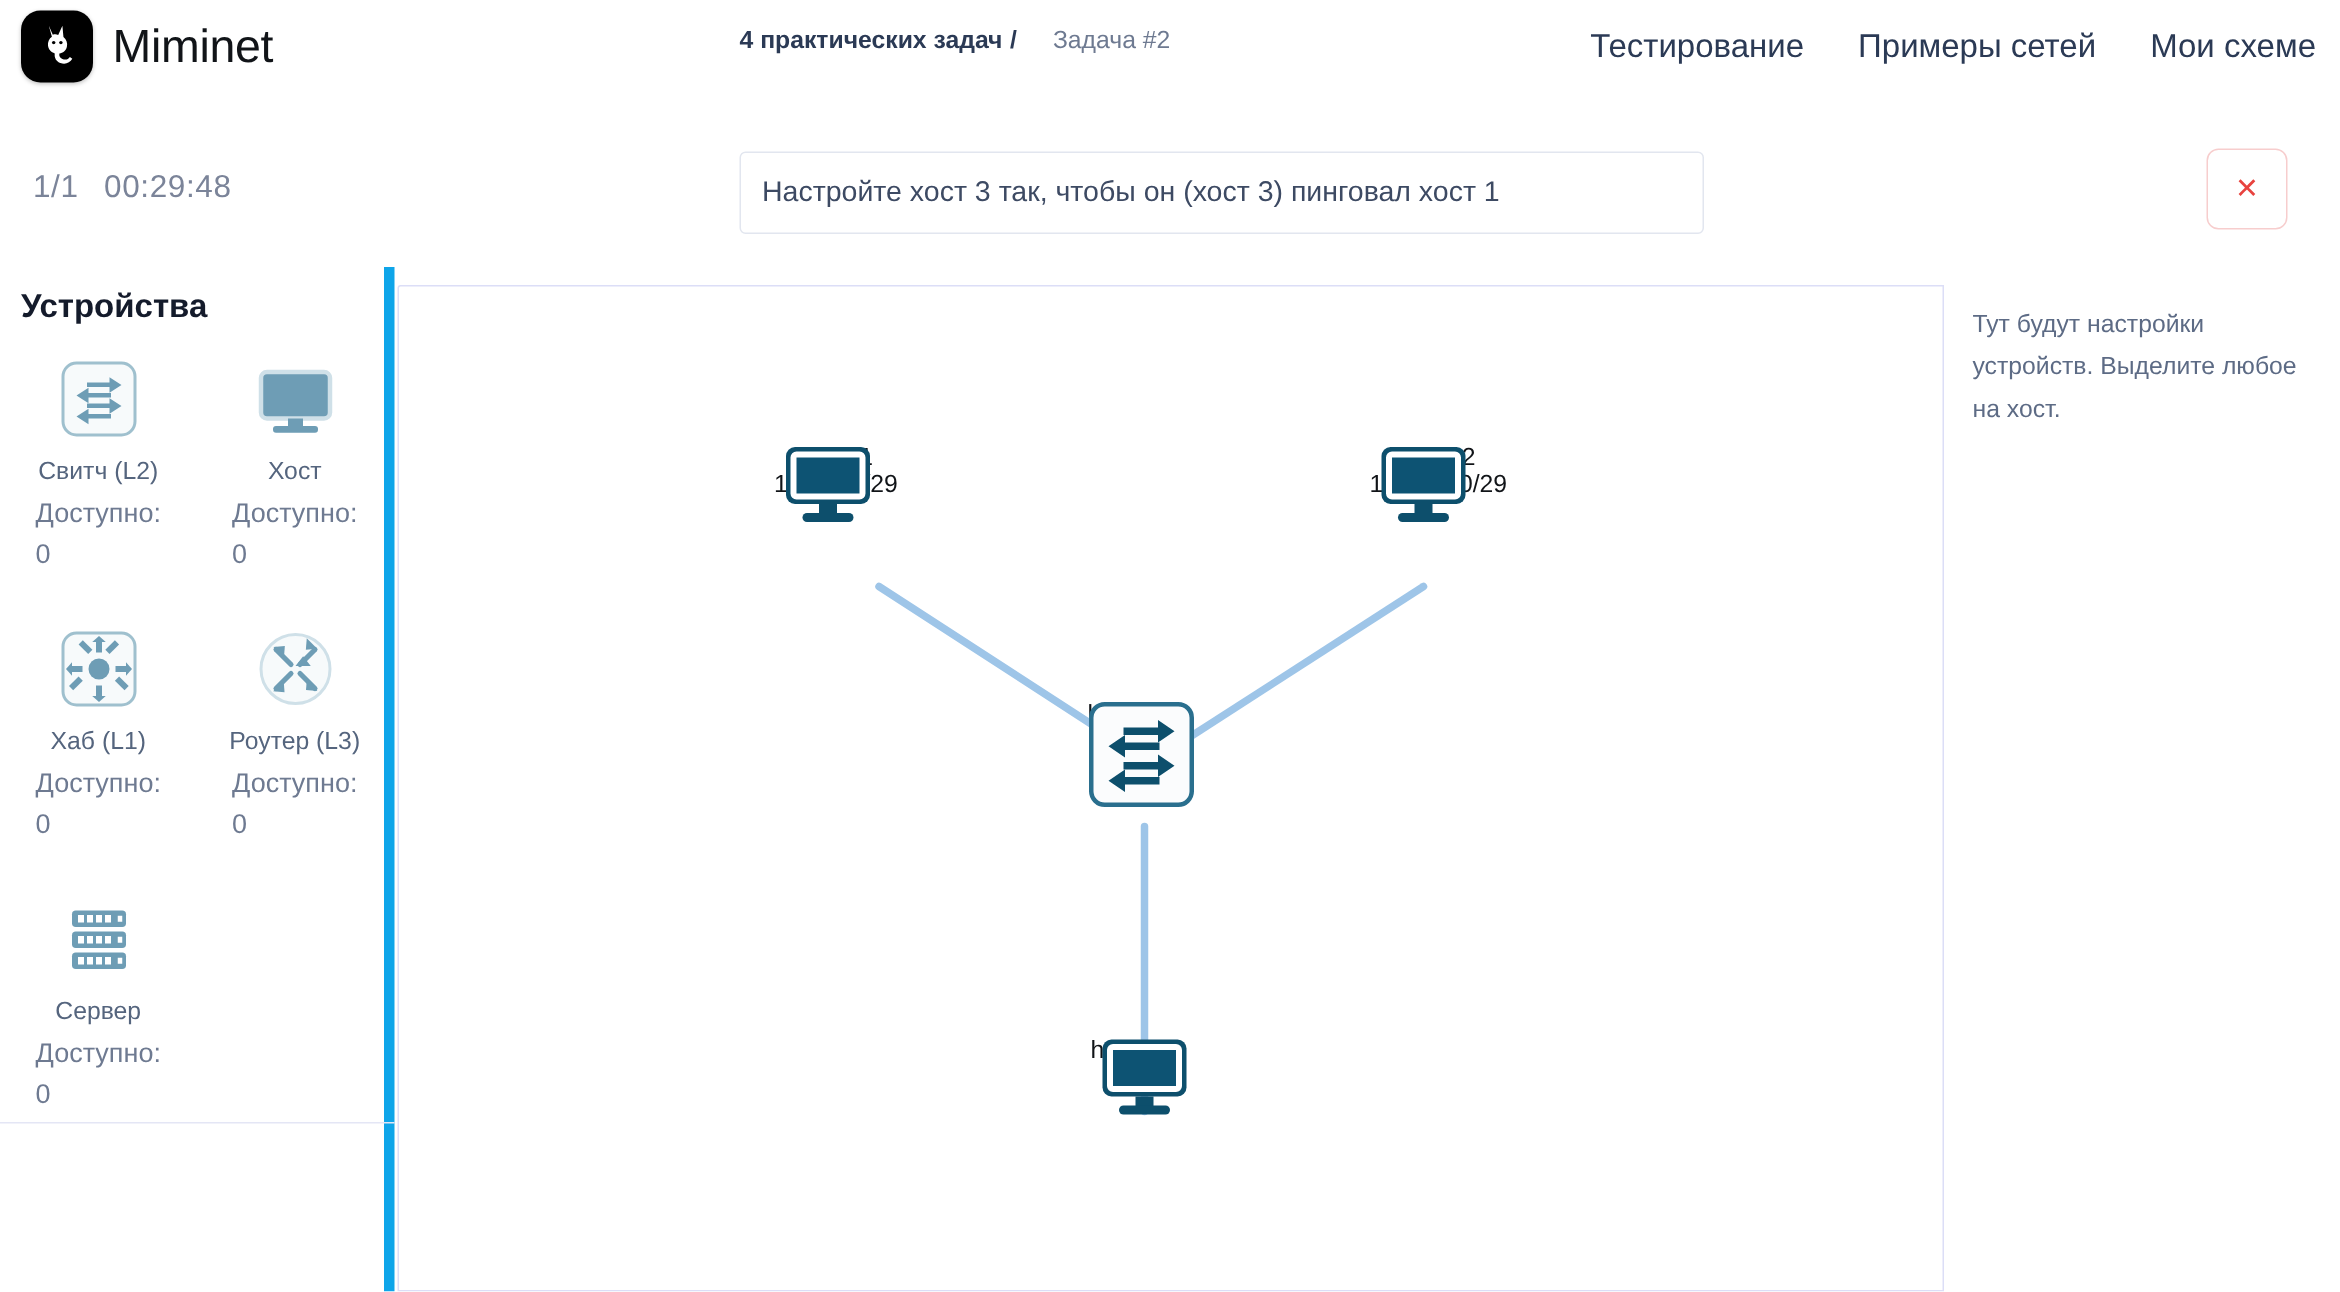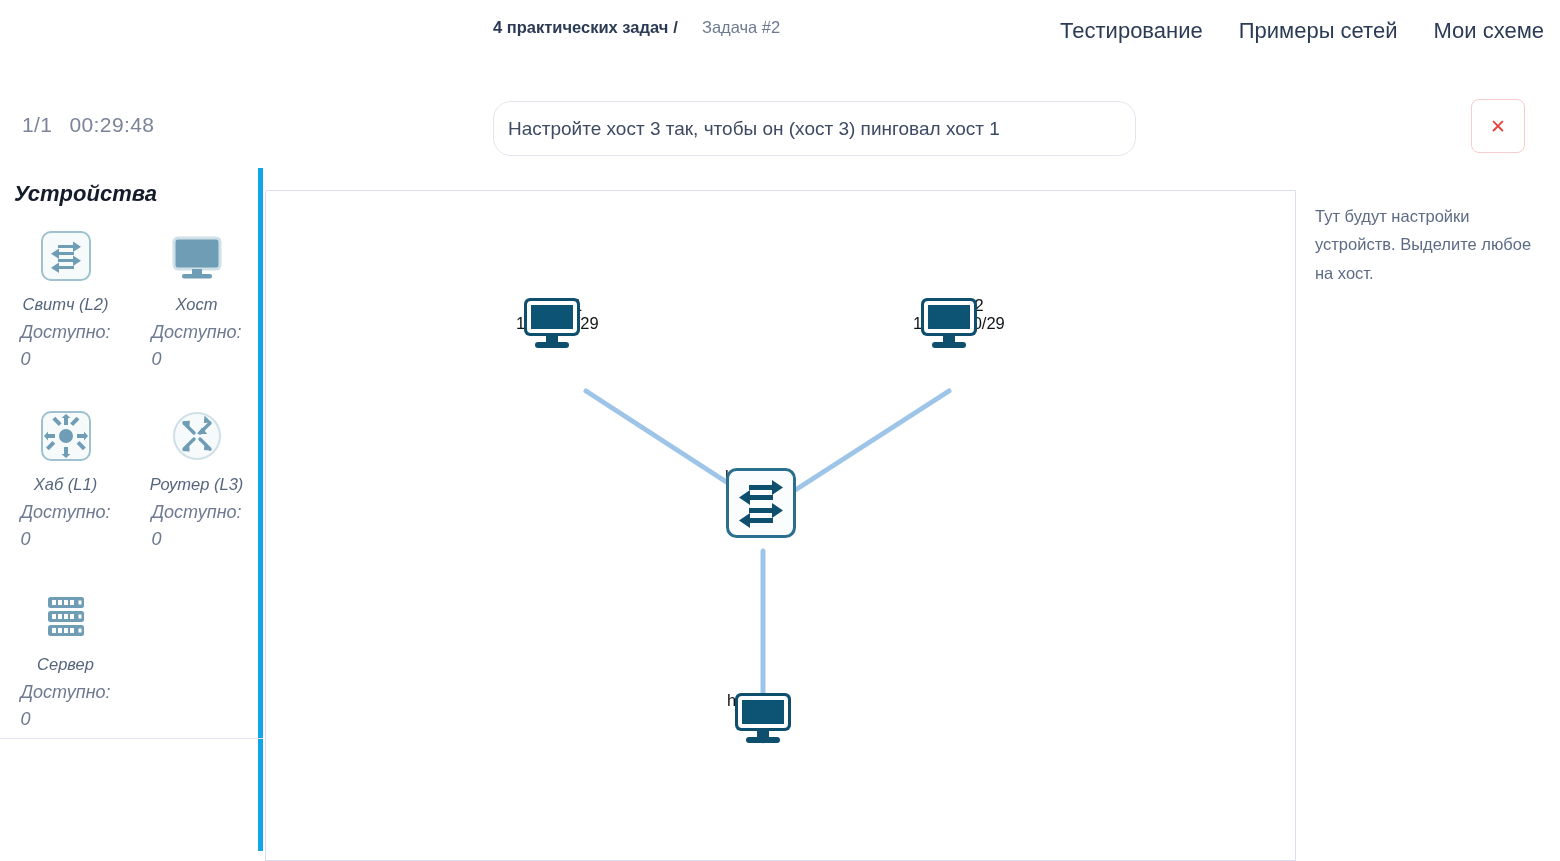--- a/index.html
+++ b/index.html
@@ -42,39 +42,38 @@
 
   
   #status-line {
     position: absolute; left: 22px; top: 113px;
     font-size: 21px; color: #7b8499; letter-spacing: .4px;
     display: flex; gap: 17px; white-space: nowrap;
   }
   #task-box {
     position: absolute; left: 493px; top: 101px;
     width: 643px; height: 55px;
-    border: 1px solid #e2e6ef; border-radius: 18px;
+    border: 1px solid #e2e6ef; border-radius: 4px;
     background: #fff;
     display: flex; align-items: center; padding: 0 14px;
     font-size: 19px; color: #3d4a63; white-space: nowrap;
   }
   #close-task-button {
     position: absolute; left: 1471px; top: 99px;
     width: 54px; height: 54px;
     border: 1px solid #f7cdcd; border-radius: 8px; background: #fff;
     display: flex; align-items: center; justify-content: center;
     cursor: pointer;
   }
   #close-task-button .x { color: #e8433f; font-size: 19px; font-weight: bold; line-height: 1; }
 
   
   #sidebar {
-    position: absolute; left: 0; top: 168px; width: 263px; height: 683px;
-    border-right: 5px solid #0ea5e9;
-    font-style: italic;
+    position: absolute; left: 0; top: 178px; width: 263px; height: 683px;
+    border-right: 7px solid #0ea5e9;
   }
   #devices-title {
     margin: 13px 0 0 14px; font-size: 22px; font-weight: bold; color: #141b2b;
   }
   #device-grid {
     margin-top: 18px;
     display: grid; grid-template-columns: 131px 131px;
     row-gap: 32px;
   }
   .device-cell {
@@ -115,20 +114,34 @@
     position: absolute; left: 1297px; top: 190px; width: 263px; height: 671px;
   }
   #right-panel-text {
     margin: 12px 18px 0 18px; font-size: 16.5px; color: #5d6b85; line-height: 1.72;
   }
 </style>
 </head>
 <body>
 
 <div id="header">
+  <div id="brand">
+    <div id="logo-mark">
+      <svg width="30" height="32" viewBox="0 0 30 32" aria-hidden="true">
+        <path fill="#ffffff" d="M9.5 2 L12.2 8.2 C13.3 7.8 14.6 7.8 15.8 8.3 L18.6 2.2 L19.3 9.6
+          C21.3 11.2 22.2 13.6 21.6 16.2 C21.0 18.8 18.9 20.4 16.6 20.7
+          C16.2 22.3 17.0 23.6 18.6 24.3 C20.6 25.2 22.6 24.6 23.6 23.0
+          L25.2 24.2 C23.7 27.0 20.4 28.2 17.3 27.0 C14.6 26.0 13.1 23.6 13.5 20.6
+          C11.1 19.9 9.3 18.0 9.0 15.4 C8.7 12.9 9.8 10.7 11.6 9.5 Z"></path>
+        <circle cx="12.8" cy="13.4" r="1.15" fill="#000"></circle>
+        <circle cx="17.6" cy="13.4" r="1.15" fill="#000"></circle>
+      </svg>
+    </div>
+    <div id="brand-name">Miminet</div>
+  </div>
 
   <div id="breadcrumb">
     <span class="crumb-main">4 практических задач</span><span class="crumb-sep">/</span><span class="crumb-cur">Задача #2</span>
   </div>
 
   <nav id="nav">
     <a href="#">Тестирование</a>
     <a href="#">Примеры сетей</a>
     <a href="#">Мои схеме</a>
   </nav>

